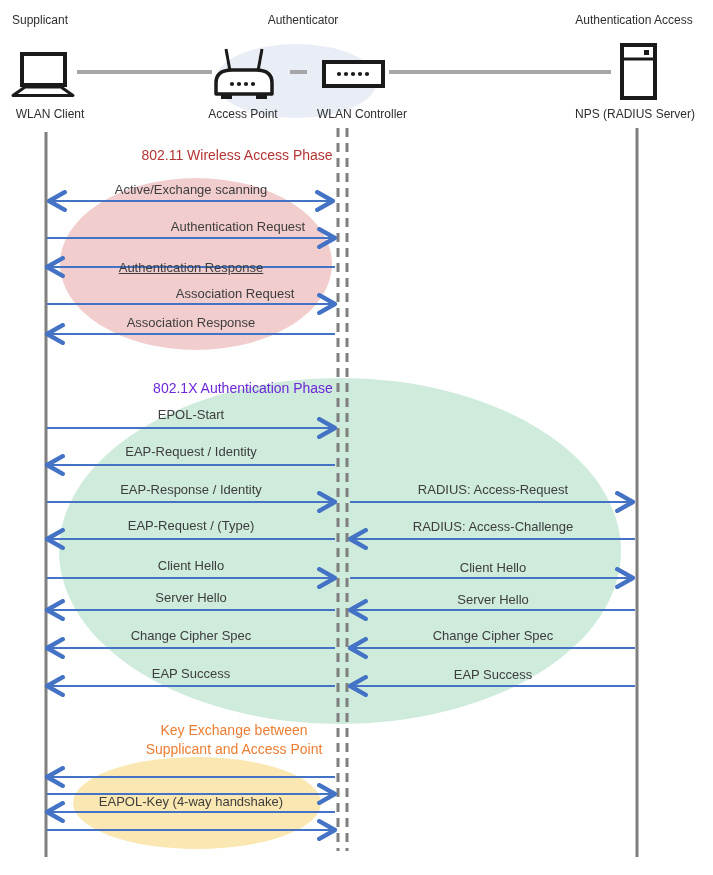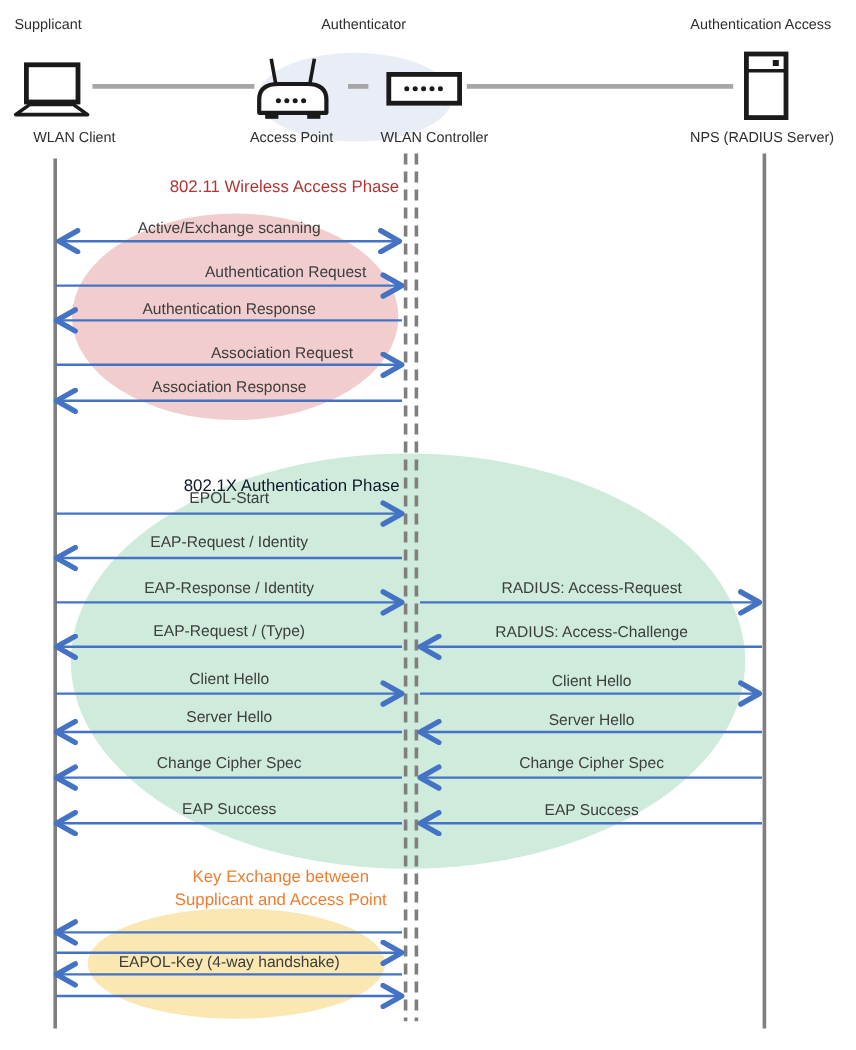--- a/index.html
+++ b/index.html
@@ -6,21 +6,21 @@
   .stage{position:relative;width:713px;height:875px;background:#fff;overflow:hidden;
          font-family:"Liberation Sans",sans-serif;}
   .stage svg.layer{position:absolute;left:0;top:0;}
   .lbl{position:absolute;color:#2e2e2e;font-size:12px;white-space:nowrap;}
   .lbl.center{text-align:center;white-space:normal;}
   .msg{position:absolute;font-size:13px;color:#3d3d3d;text-align:center;
        width:290px;left:46px;white-space:nowrap;}
   .msg.right-col{left:349px;width:288px;}
   .phase-title{position:absolute;font-size:14px;text-align:center;white-space:nowrap;margin-left:43px;}
   .phase-title.p80211{color:#B43434;left:46px;width:296px;top:147px;}
-  .phase-title.p8021x{color:#0f172a;left:50px;width:300px;top:396px;}
+  .phase-title.p8021x{color:#6d28d9;left:50px;width:300px;top:380px;}
   .phase-title.pkey{color:#ED7D31;left:46px;width:290px;top:721px;line-height:19px;white-space:normal;}
 </style>
 </head>
 <body>
 
 <div class="stage">
 
   <svg class="layer" width="713" height="875" viewBox="0 0 713 875">
     <defs>
       <marker id="mhead" viewBox="0 0 10 10" refX="8.2" refY="5" markerWidth="11" markerHeight="11" orient="auto-start-reverse">
@@ -103,35 +103,35 @@
       <line x1="635" y1="610" x2="351" y2="610" marker-end="url(#mhead)"></line>
       <line x1="635" y1="648" x2="351" y2="648" marker-end="url(#mhead)"></line>
       <line x1="635" y1="686" x2="351" y2="686" marker-end="url(#mhead)"></line>
     </g>
   </svg>
 
   <div class="lbl" style="left:12px;top:13px;">Supplicant</div>
   <div class="lbl center" style="left:233px;top:13px;width:140px;">Authenticator</div>
   <div class="lbl center" style="left:555px;top:13px;width:158px;">Authentication Access</div>
 
-  <div class="lbl center" style="left:16px;top:107px;width:92px;">WLAN Client</div>
+  <div class="lbl center" style="left:4px;top:107px;width:92px;">WLAN Client</div>
   <div class="lbl center" style="left:183px;top:107px;width:120px;">Access Point</div>
   <div class="lbl center" style="left:302px;top:107px;width:120px;">WLAN Controller</div>
   <div class="lbl center" style="left:555px;top:107px;width:160px;">NPS (RADIUS Server)</div>
 
   <div class="phase-title p80211">802.11 Wireless Access Phase</div>
   <div class="phase-title p8021x">802.1X Authentication Phase</div>
   <div class="phase-title pkey">
     <span>Key Exchange between</span><br>
     <span>Supplicant and Access Point</span>
   </div>
 
   <div class="msg" style="top:182px;">Active/Exchange scanning</div>
   <div class="msg" style="top:219px;margin-left:47px;">Authentication Request</div>
-  <div class="msg" style="top:250px;">Authentication Response</div>
+  <div class="msg" style="top:260px;text-decoration:underline;">Authentication Response</div>
   <div class="msg" style="top:286px;padding-left:44px;">Association Request</div>
   <div class="msg" style="top:315px;">Association Response</div>
 
   <div class="msg" style="top:407px;">EPOL-Start</div>
   <div class="msg" style="top:444px;">EAP-Request / Identity</div>
   <div class="msg" style="top:482px;">EAP-Response / Identity</div>
   <div class="msg" style="top:518px;">EAP-Request / (Type)</div>
   <div class="msg" style="top:558px;">Client Hello</div>
   <div class="msg" style="top:590px;">Server Hello</div>
   <div class="msg" style="top:628px;">Change Cipher Spec</div>

